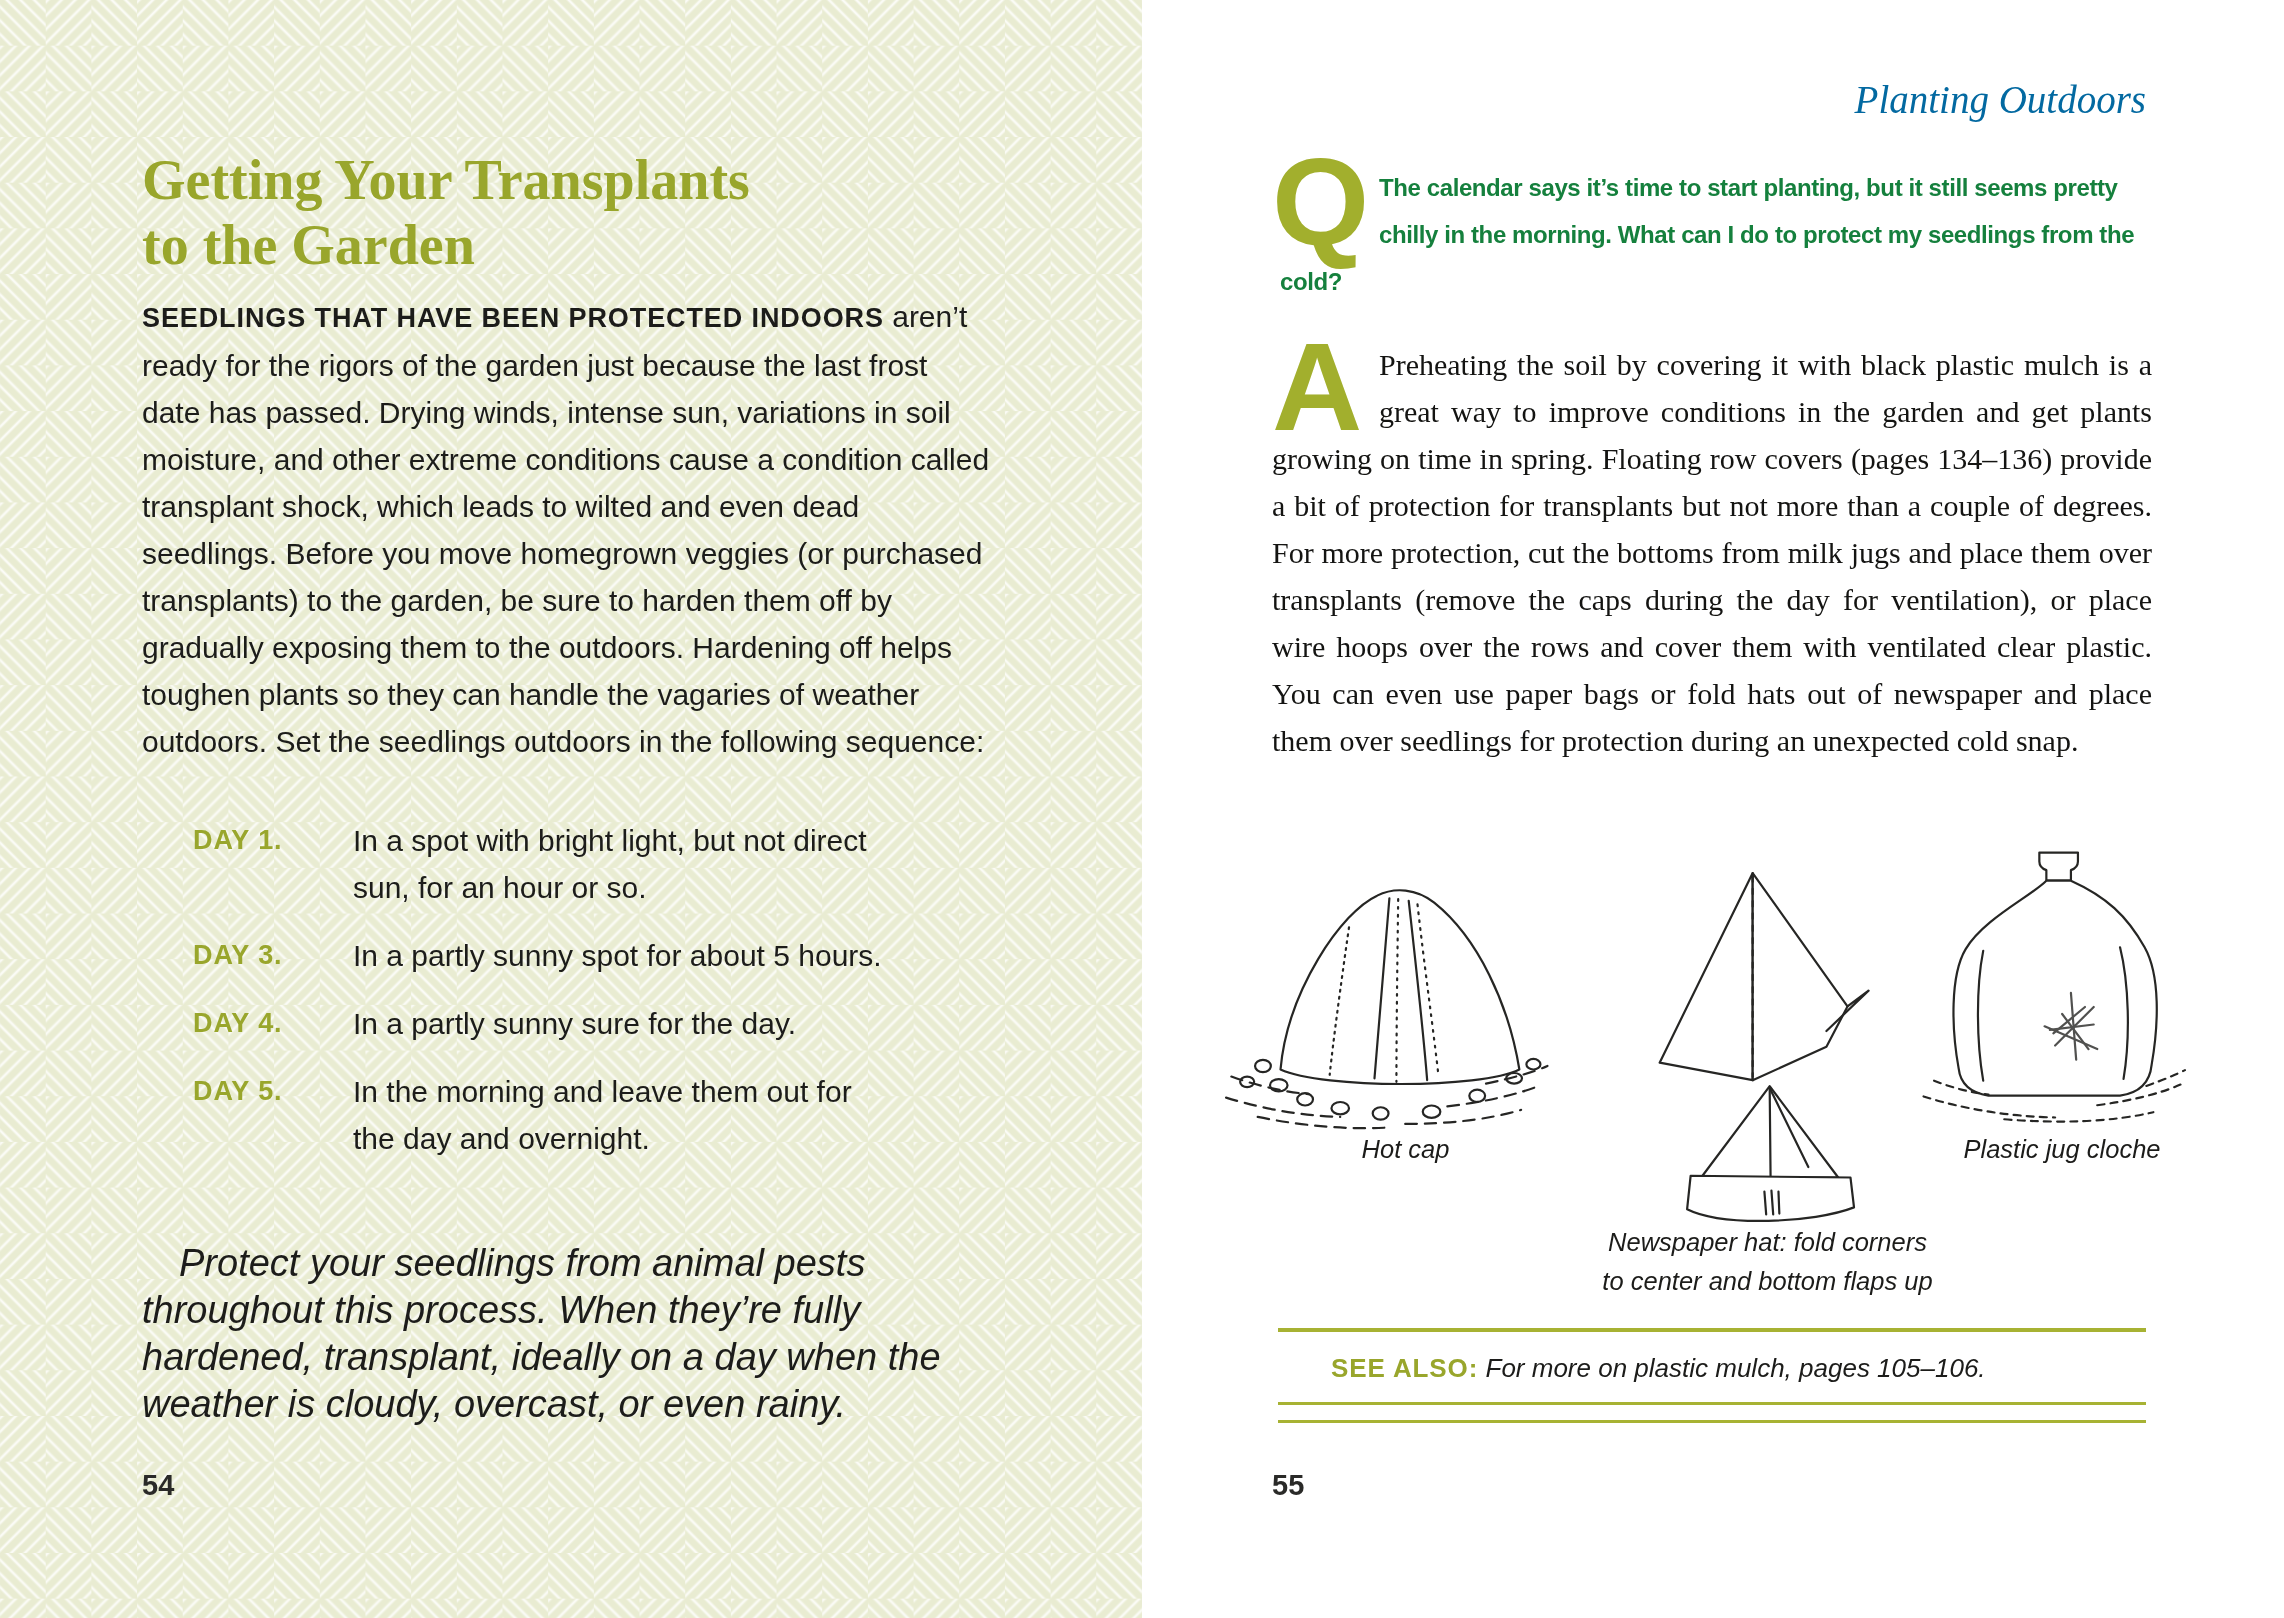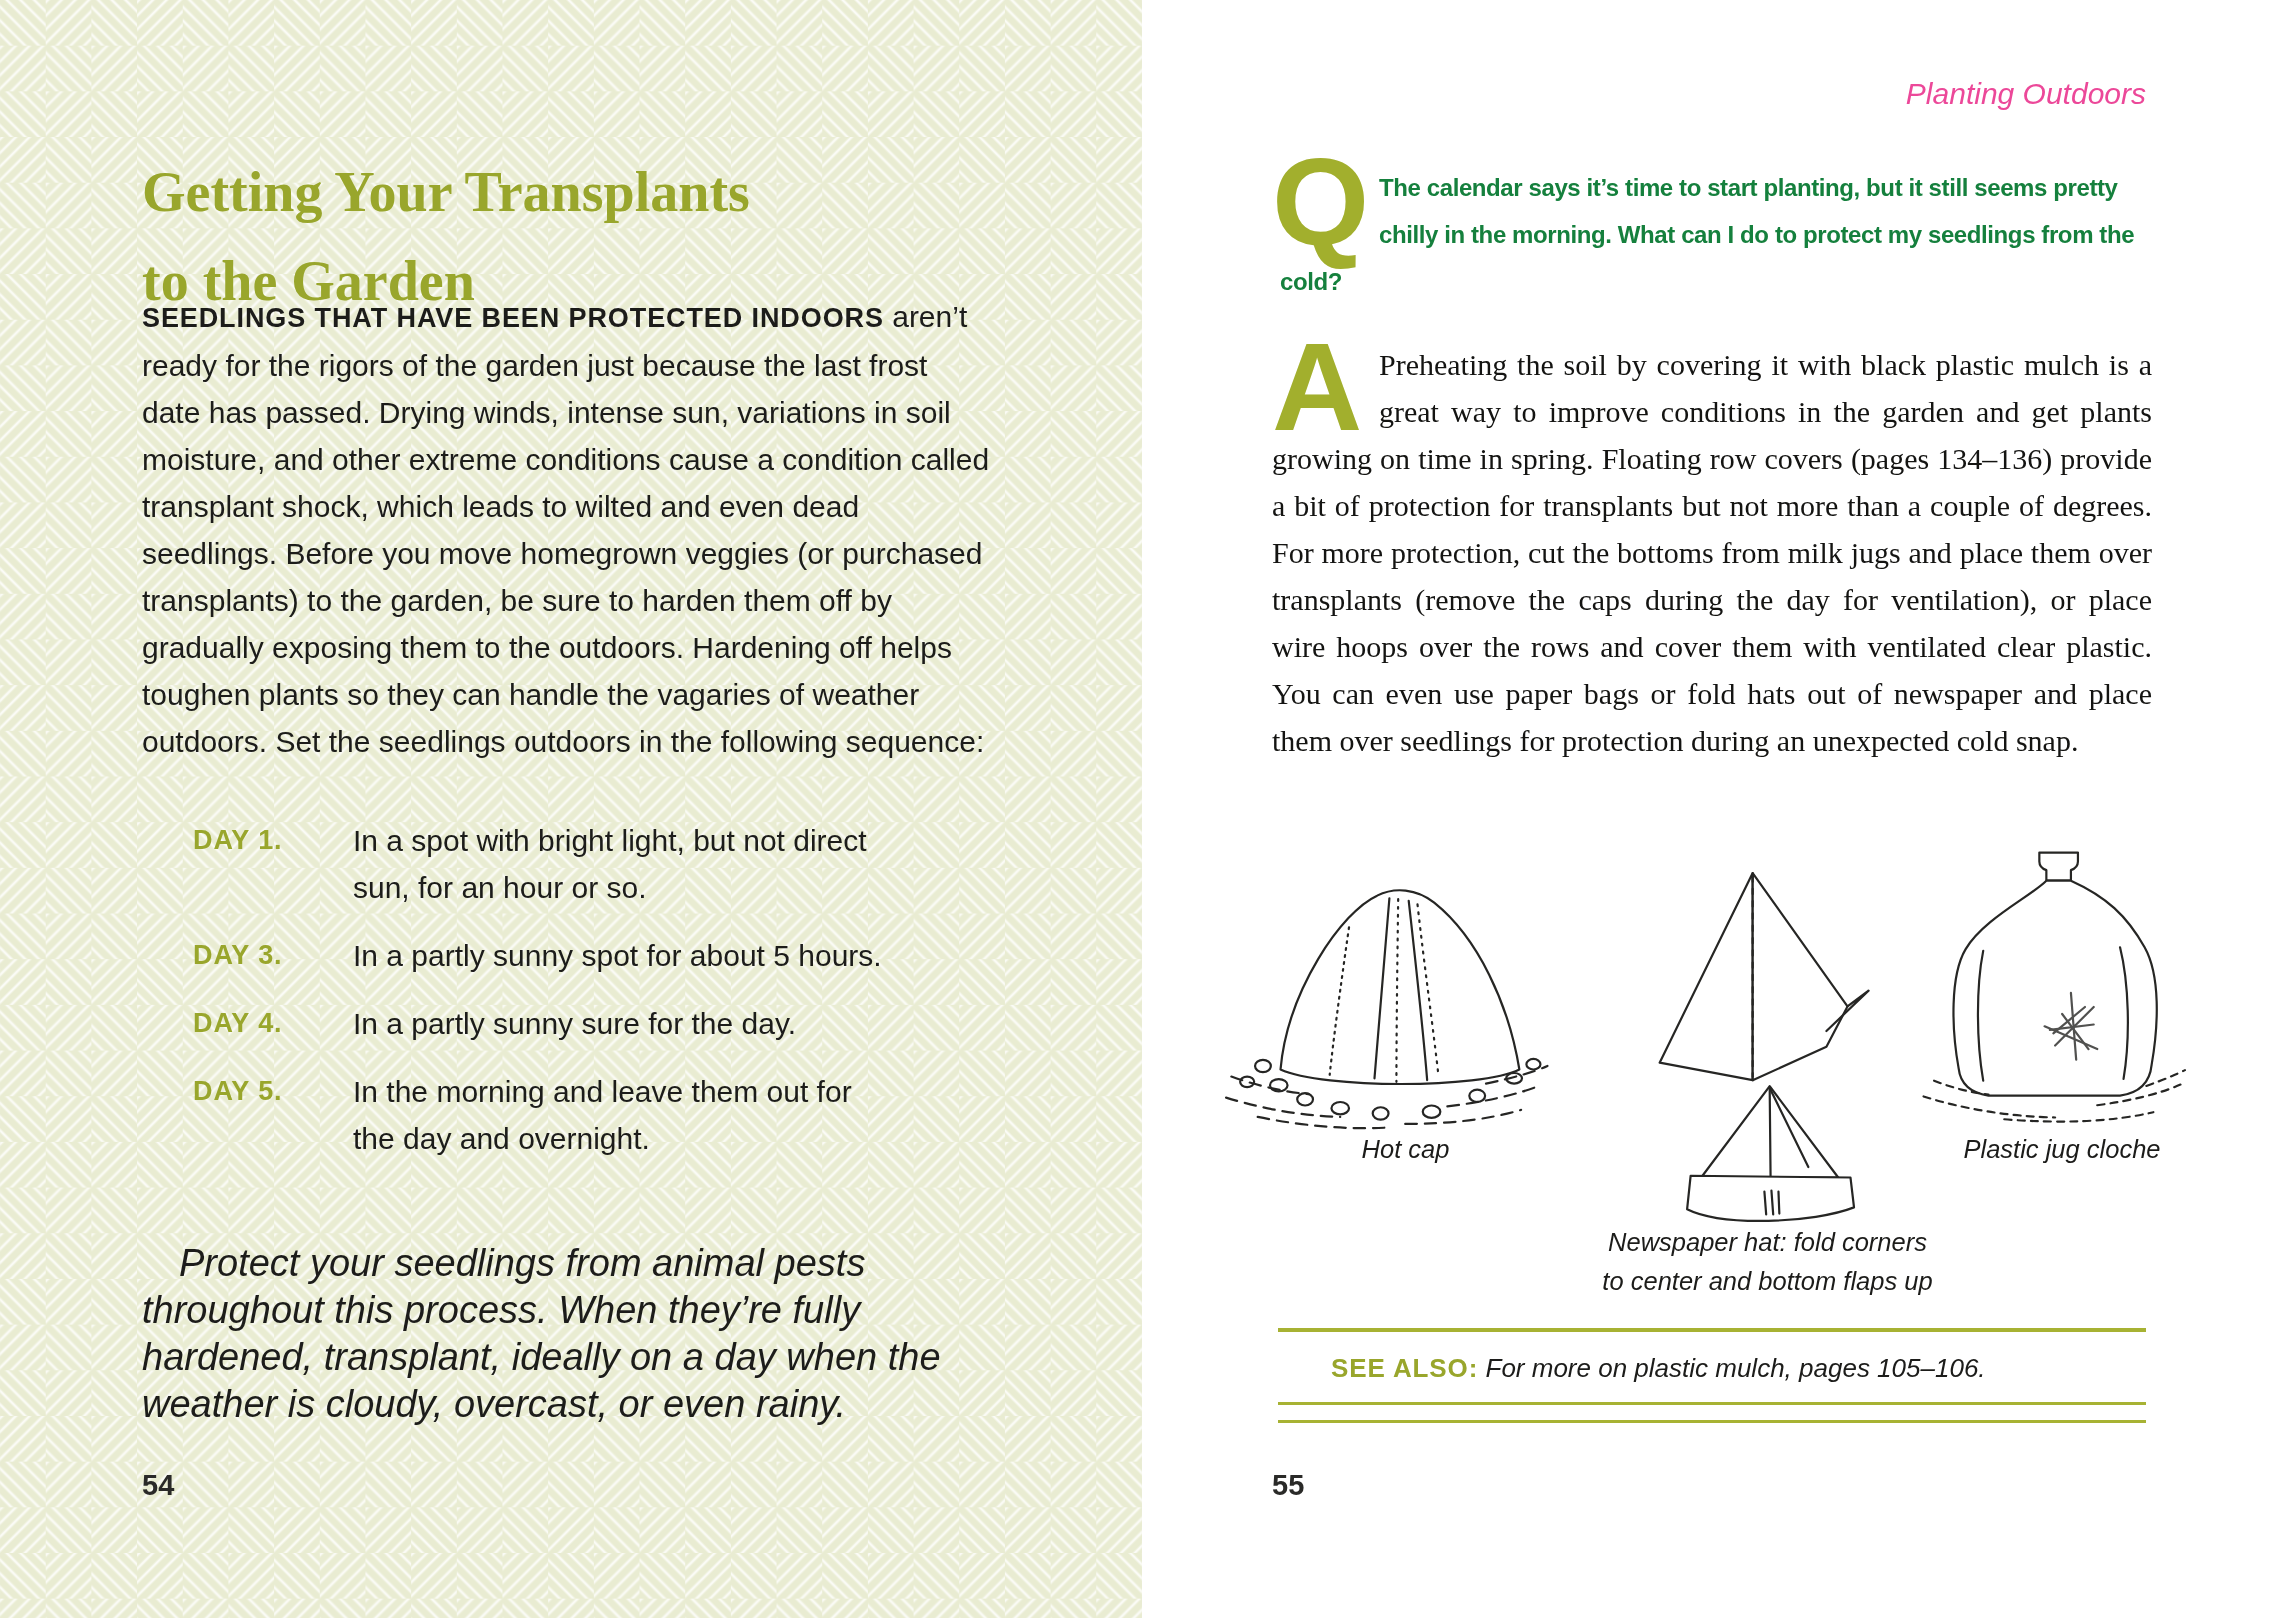--- a/index.html
+++ b/index.html
@@ -6,39 +6,39 @@
   .spread{position:relative;width:2284px;height:1618px;background:#ffffff;overflow:hidden;
           font-family:"Liberation Sans",sans-serif;color:#1c1c1a;}
   .page{position:absolute;top:0;height:1618px;}
   .page-left{left:0;width:1142px;}
   .page-right{left:1142px;width:1142px;background:#ffffff;}
   .weave-bg{position:absolute;left:0;top:0;width:1142px;height:1618px;display:block;}
   .pre{white-space:pre-line;}
 
   
   .title{position:absolute;left:142px;top:148px;width:878px;margin:0;
-         font-family:"Liberation Serif",serif;font-weight:bold;font-size:56px;line-height:89px;
+         font-family:"Liberation Serif",serif;font-weight:bold;font-size:56px;line-height:65px;
          color:#99a62c;letter-spacing:0px;}
   .lead{position:absolute;left:142px;top:293px;width:850px;margin:0;
         font-size:30px;line-height:47px;color:#1c1c1a;}
   .lead-caps{font-weight:bold;letter-spacing:0.9px;font-size:27px;}
   .day-list{position:absolute;left:142px;top:817px;width:878px;margin:0;padding:0;list-style:none;}
   .day-item{display:flex;padding-left:51px;margin-bottom:21px;gap:36px;}
   .day-label{flex:none;width:98px;margin-right:26px;font-weight:bold;font-size:27px;line-height:47px;
              color:#99a62c;letter-spacing:0.9px;}
   .day-text{font-size:30px;line-height:47px;width:597px;}
   .closing{position:absolute;left:142px;top:1240px;width:850px;margin:0;
            font-size:38px;line-height:47px;text-indent:37px;font-style:italic;}
   .pagenum{position:absolute;font-weight:bold;font-size:29px;color:#2a2a28;}
   .pagenum-left{left:142px;top:1469px;}
   .pagenum-right{left:130px;top:1469px;width:874px;text-align:left;}
 
   
   .running-head{position:absolute;left:130px;top:77px;width:874px;text-align:right;
-                font-family:Liberation Sans, sans-serif;font-style:italic;font-size:30px;color:#ec4899;}
+                font-family:Liberation Serif, serif;font-style:italic;font-size:39px;color:#0369a1;}
   .qa-block{position:absolute;left:130px;width:880px;margin:0;}
   .q-block{top:156px;}
   .a-block{top:341px;}
   .glyph{float:left;width:107px;height:93px;font-weight:bold;font-size:125px;line-height:91px;
          color:#a2af2d;font-family:"Liberation Sans",sans-serif;}
   .q-text{margin:8px;font-weight:bold;font-size:24px;line-height:47px;letter-spacing:-0.4px;color:#15803d;}
   .a-text{margin:0;font-family:"Liberation Serif",serif;font-size:30px;line-height:47px;
           text-align:justify;color:#141412;}
   .illus{position:absolute;}
   .caption{position:absolute;font-style:italic;font-size:25.5px;line-height:39px;color:#1c1c1a;text-align:center;}

